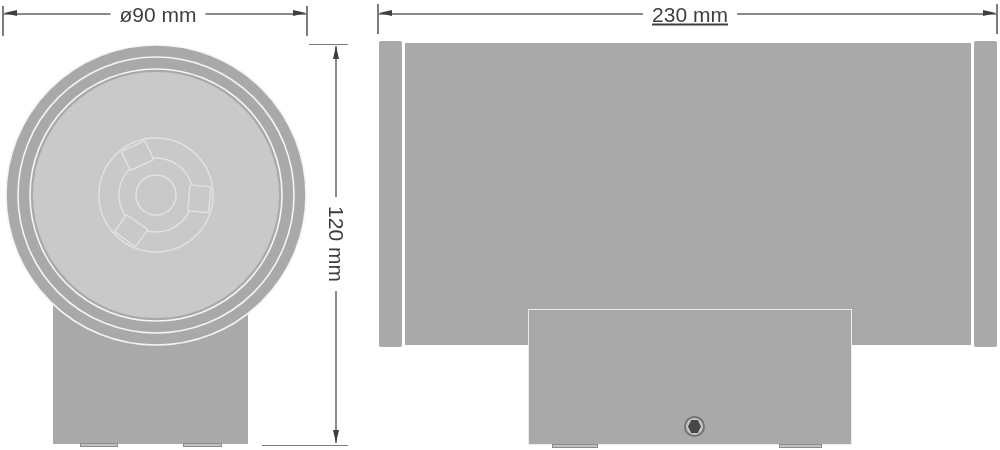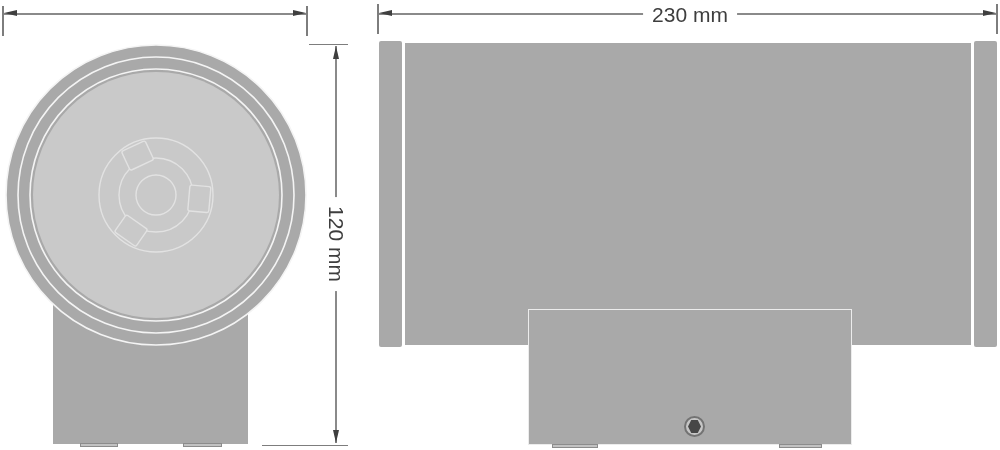--- a/index.html
+++ b/index.html
@@ -68,20 +68,21 @@
   </svg>
 
   <div class="foot" style="left:80px;top:443px;width:38px;"></div>
   <div class="foot" style="left:183px;top:443px;width:39px;"></div>
 
   <div class="tick" style="left:2px;top:6px;width:1.6px;height:30px;"></div>
   <div class="tick" style="left:306px;top:6px;width:1.6px;height:30px;"></div>
   <div class="dimline" style="left:4px;top:13px;width:302px;height:1.5px;"></div>
   <div class="arr arr-left" style="left:4px;top:10.2px;"></div>
   <div class="arr arr-right" style="left:293px;top:10.2px;"></div>
+  <div class="dim-label" style="left:158px;top:14px;">ø90 mm</div>
 
   <div class="tick" style="left:309px;top:43.5px;width:39px;height:1.6px;"></div>
   <div class="tick" style="left:262px;top:444.5px;width:86px;height:1.6px;"></div>
   <div class="dimline" style="left:335.2px;top:46px;width:1.5px;height:397px;"></div>
   <div class="arr arr-up" style="left:332.5px;top:46px;"></div>
   <div class="arr arr-down" style="left:332.5px;top:430px;"></div>
   <div class="dim-label rot" style="left:336px;top:244px;">120 mm</div>
 
   <div class="cap" style="left:379px;top:41px;width:23px;height:306px;"></div>
   <div class="fill" style="left:405px;top:43px;width:566px;height:302px;"></div>
@@ -91,15 +92,15 @@
     <div class="hex"></div>
   </div>
   <div class="foot" style="left:552px;top:444px;width:46px;"></div>
   <div class="foot" style="left:779px;top:444px;width:43px;"></div>
 
   <div class="tick" style="left:377px;top:4px;width:1.6px;height:30px;"></div>
   <div class="tick" style="left:996px;top:4px;width:1.6px;height:30px;"></div>
   <div class="dimline" style="left:379px;top:13px;width:617px;height:1.5px;"></div>
   <div class="arr arr-left" style="left:379px;top:10.2px;"></div>
   <div class="arr arr-right" style="left:983px;top:10.2px;"></div>
-  <div class="dim-label" style="left:690px;top:14px;">230 mm</div>
+  <div class="dim-label" style="left:690px;top:14px;text-decoration:underline;">230 mm</div>
 
 </div>
 
 </body></html>

